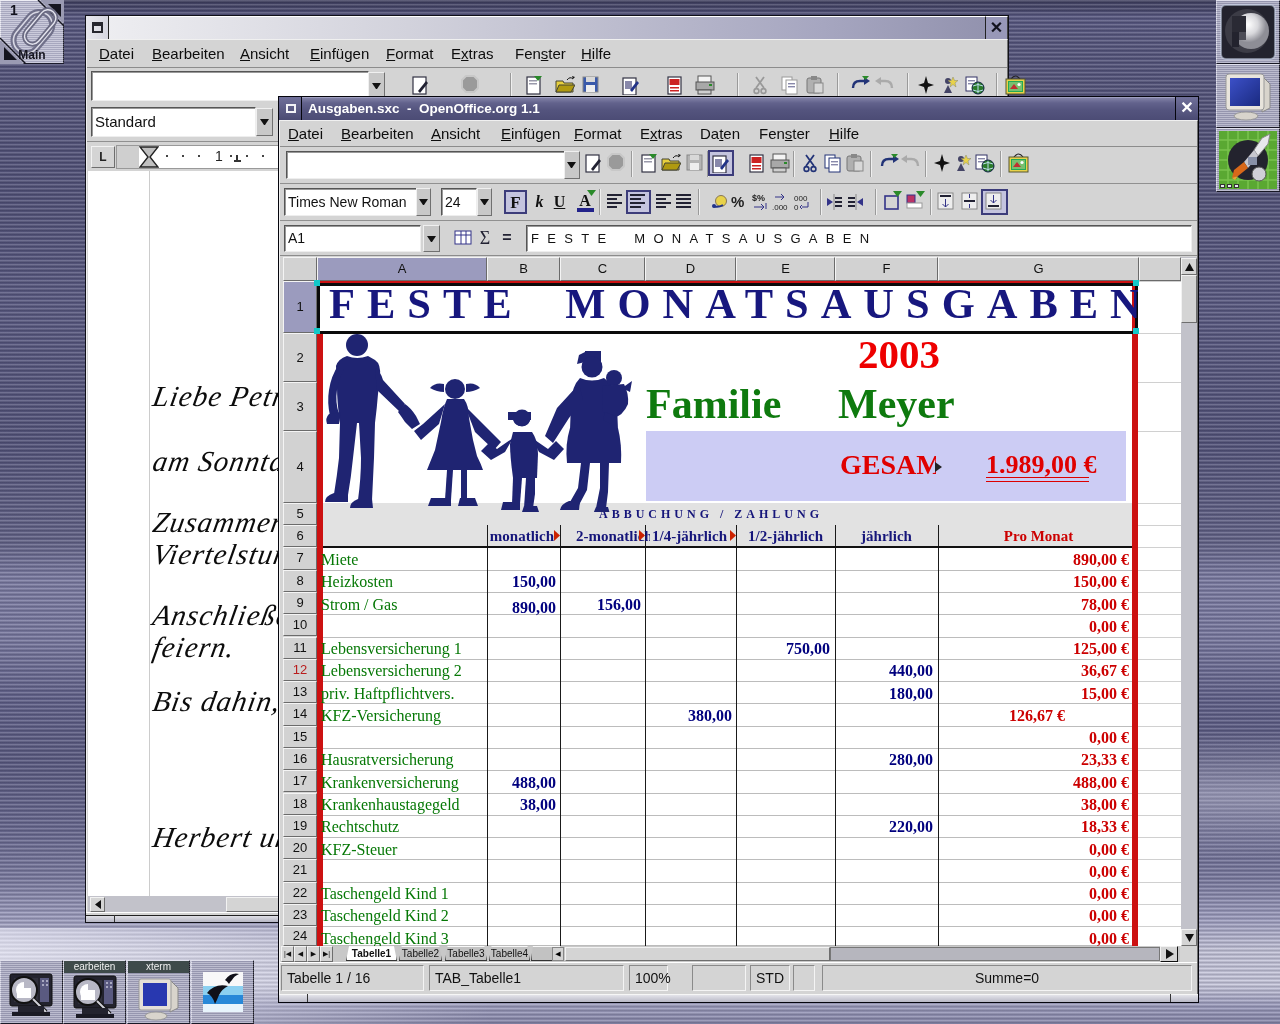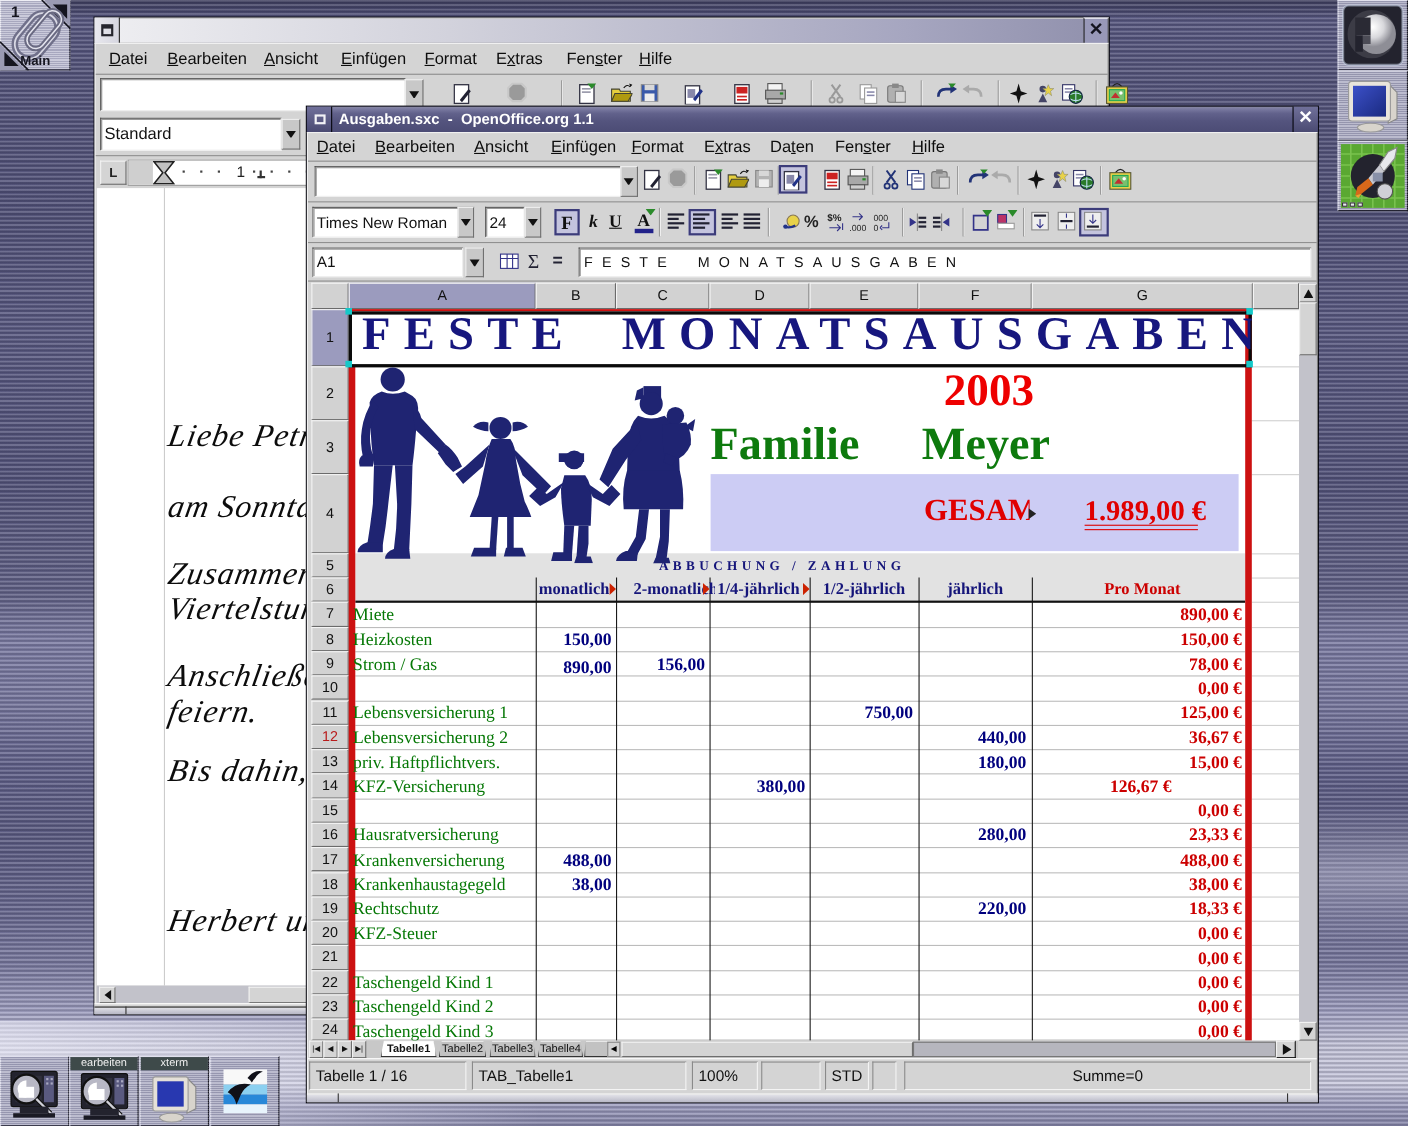--- a/index.html
+++ b/index.html
@@ -674,21 +674,21 @@
 <div class="rais" style="left:565px;top:947px;width:265px;height:14px;"></div>
 <div style="left:830px;top:947px;width:330px;height:14px;background:#b6b6be;border:1px solid #777;"></div>
 <div style="left:1160px;top:946px;width:18px;height:16px;background:#d4d4d4;border:1px solid;border-color:#f2f2f2 #111 #111 #f2f2f2;"></div>
 <svg style="left:1166px;top:949px" width="8" height="10" viewBox="0 0 8 10">
       <polygon points="0,0 8,5 0,10" fill="#111"></polygon>
     </svg>
 <div style="left:1180px;top:946px;width:17px;height:16px;background:#d4d4d4;"></div>
 <div style="left:280px;top:962px;width:917px;height:32px;background:#d4d4d4;border-top:1px solid #fff;"></div>
 <div style="left:281px;top:965px;width:143px;height:26px;background:#d4d4d4;border:1px solid;border-color:#8a8a8a #f4f4f4 #f4f4f4 #8a8a8a;font-size:14px;color:#111;text-align:left;line-height:24px;padding:0 5px;white-space:nowrap;">Tabelle 1 / 16</div>
 <div style="left:429px;top:965px;width:195px;height:26px;background:#d4d4d4;border:1px solid;border-color:#8a8a8a #f4f4f4 #f4f4f4 #8a8a8a;font-size:14px;color:#111;text-align:left;line-height:24px;padding:0 5px;white-space:nowrap;">TAB_Tabelle1</div>
-<div style="left:629px;top:965px;width:60px;height:26px;background:#d4d4d4;border:1px solid;border-color:#8a8a8a #f4f4f4 #f4f4f4 #8a8a8a;font-size:14px;color:#111;text-align:left;line-height:24px;padding:0 5px;white-space:nowrap;">100%</div>
+<div style="left:629px;top:965px;width:39px;height:26px;background:#d4d4d4;border:1px solid;border-color:#8a8a8a #f4f4f4 #f4f4f4 #8a8a8a;font-size:14px;color:#111;text-align:left;line-height:24px;padding:0 5px;white-space:nowrap;">100%</div>
 <div style="left:692px;top:965px;width:54px;height:26px;background:#d4d4d4;border:1px solid;border-color:#8a8a8a #f4f4f4 #f4f4f4 #8a8a8a;font-size:14px;color:#111;text-align:left;line-height:24px;padding:0 5px;white-space:nowrap;"></div>
 <div style="left:750px;top:965px;width:40px;height:26px;background:#d4d4d4;border:1px solid;border-color:#8a8a8a #f4f4f4 #f4f4f4 #8a8a8a;font-size:14px;color:#111;text-align:center;line-height:24px;padding:0 5px;white-space:nowrap;">STD</div>
 <div style="left:793px;top:965px;width:22px;height:26px;background:#d4d4d4;border:1px solid;border-color:#8a8a8a #f4f4f4 #f4f4f4 #8a8a8a;font-size:14px;color:#111;text-align:left;line-height:24px;padding:0 5px;white-space:nowrap;"></div>
 <div style="left:822px;top:965px;width:370px;height:26px;background:#d4d4d4;border:1px solid;border-color:#8a8a8a #f4f4f4 #f4f4f4 #8a8a8a;font-size:14px;color:#111;text-align:center;line-height:24px;padding:0 5px;white-space:nowrap;">Summe=0</div>
 <div style="left:279px;top:994px;width:919px;height:8px;background:linear-gradient(180deg,#e4e4ea,#b8b8c6);border-top:1px solid #f6f6f6;"></div>
 <div style="left:307px;top:994px;width:1px;height:8px;background:#333;"></div>
 <div style="left:1170px;top:994px;width:1px;height:8px;background:#333;"></div>
 <div style="left:1181px;top:257px;width:16px;height:689px;background:#c2c2ca;"></div>
 <div class="rais" style="left:1181px;top:258px;width:16px;height:17px;"></div>
 <svg style="left:1185px;top:263px" width="9" height="8" viewBox="0 0 9 8">

